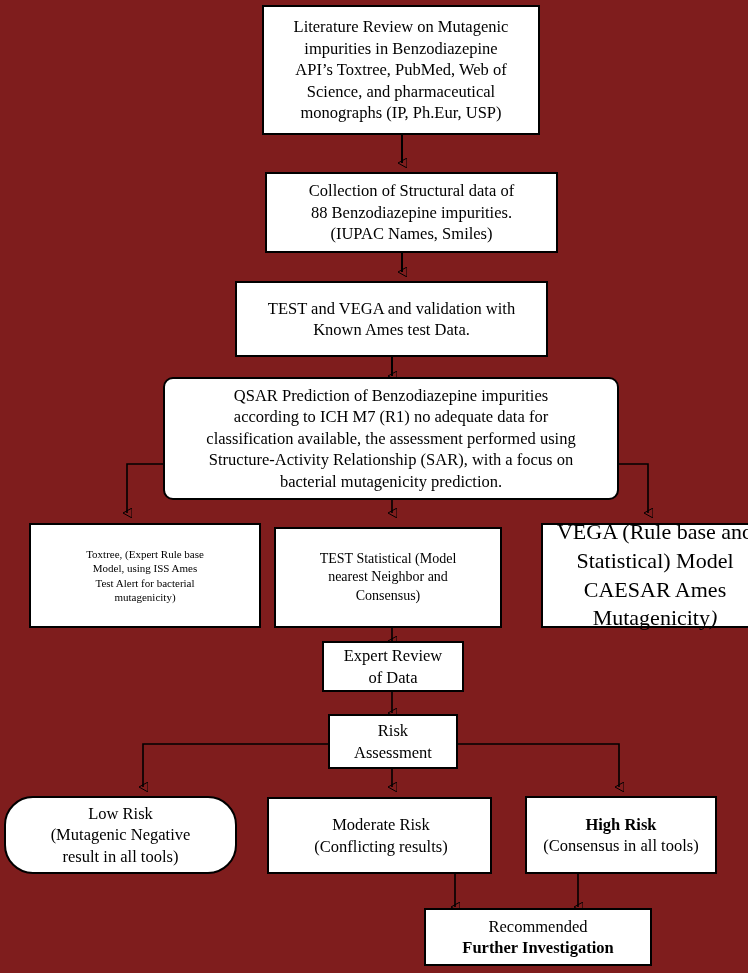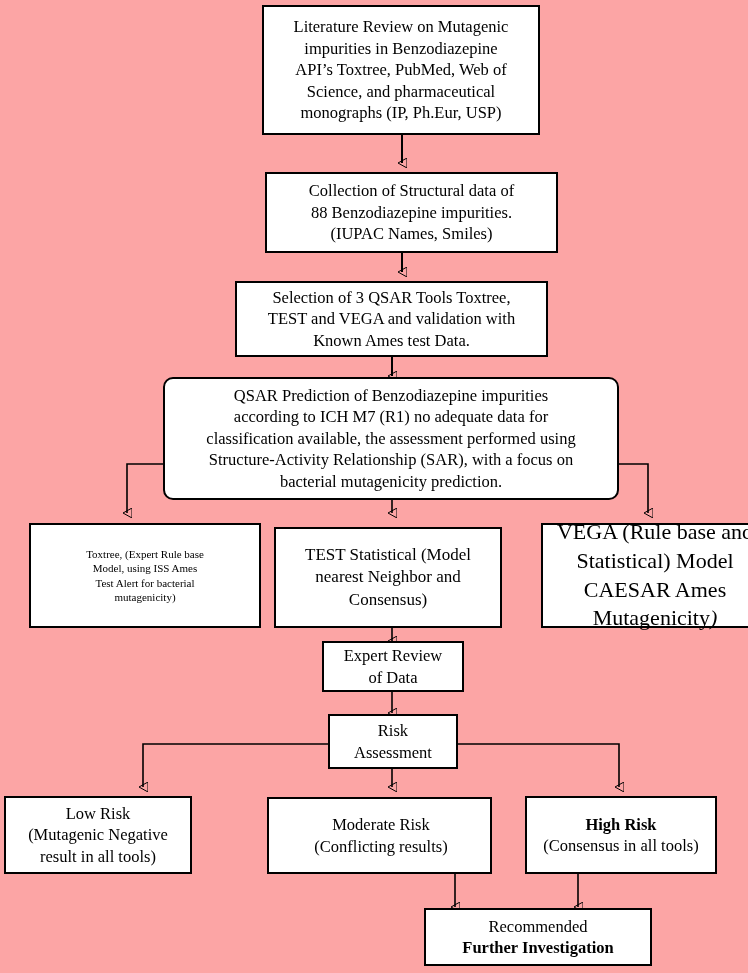--- a/index.html
+++ b/index.html
@@ -1,20 +1,20 @@
 <!DOCTYPE html>
 <html><head>
 <meta charset="utf-8">
 <style>
   html,body{margin:0;padding:0;background:#ffffff;}
   #canvas{
     position:relative;
     width:748px;
     height:973px;
-    background:#fca5a5;
+    background:#7f1d1d;
     font-family:"Liberation Serif","DejaVu Serif",serif;
     overflow:hidden;
   }
   .node{
     position:absolute;
     box-sizing:border-box;
     border:2px solid #000000;
     background:#ffffff;
     display:flex;
     align-items:center;
@@ -92,21 +92,20 @@
   <div class="node" style="left:265px;top:172px;width:293px;height:81px;font-size:16.5px;">
     <div class="txt">
       <div>Collection of Structural data of</div>
       <div>88 Benzodiazepine impurities.</div>
       <div>(IUPAC Names, Smiles)</div>
     </div>
   </div>
 
   <div class="node" style="left:235px;top:281px;width:313px;height:76px;font-size:16.5px;">
     <div class="txt">
-      <div>Selection of 3 QSAR Tools Toxtree,</div>
       <div>TEST and VEGA and validation with</div>
       <div>Known Ames test Data.</div>
     </div>
   </div>
 
   <div class="node" style="left:163px;top:377px;width:456px;height:123px;font-size:16.5px;border-radius:10px;">
     <div class="txt">
       <div>QSAR Prediction of Benzodiazepine impurities</div>
       <div>according to ICH M7 (R1) no adequate data for</div>
       <div>classification available, the assessment performed using</div>
@@ -117,21 +116,21 @@
 
   <div class="node" style="left:29px;top:523px;width:232px;height:105px;font-size:11px;">
     <div class="txt">
       <div>Toxtree, (Expert Rule base</div>
       <div>Model, using ISS Ames</div>
       <div>Test Alert for bacterial</div>
       <div>mutagenicity)</div>
     </div>
   </div>
 
-  <div class="node" style="left:274px;top:527px;width:228px;height:101px;font-size:17px;">
+  <div class="node" style="left:274px;top:527px;width:228px;height:101px;font-size:14px;">
     <div class="txt">
       <div>TEST Statistical (Model</div>
       <div>nearest Neighbor and</div>
       <div>Consensus)</div>
     </div>
   </div>
 
   <div class="node" style="left:541px;top:523px;width:228px;height:105px;font-size:22px;">
     <div class="txt">
       <div>VEGA (Rule base and</div>
@@ -148,21 +147,21 @@
     </div>
   </div>
 
   <div class="node" style="left:328px;top:714px;width:130px;height:55px;font-size:16.5px;">
     <div class="txt">
       <div>Risk</div>
       <div>Assessment</div>
     </div>
   </div>
 
-  <div class="node" style="left:4px;top:796px;width:188px;height:78px;font-size:16.5px;">
+  <div class="node" style="left:4px;top:796px;width:233px;height:78px;font-size:16.5px;border-radius:29px;">
     <div class="txt">
       <div>Low Risk</div>
       <div>(Mutagenic Negative</div>
       <div>result in all tools)</div>
     </div>
   </div>
 
   <div class="node" style="left:267px;top:797px;width:225px;height:77px;font-size:16.5px;padding-left:8px;">
     <div class="txt">
       <div>Moderate Risk</div>

